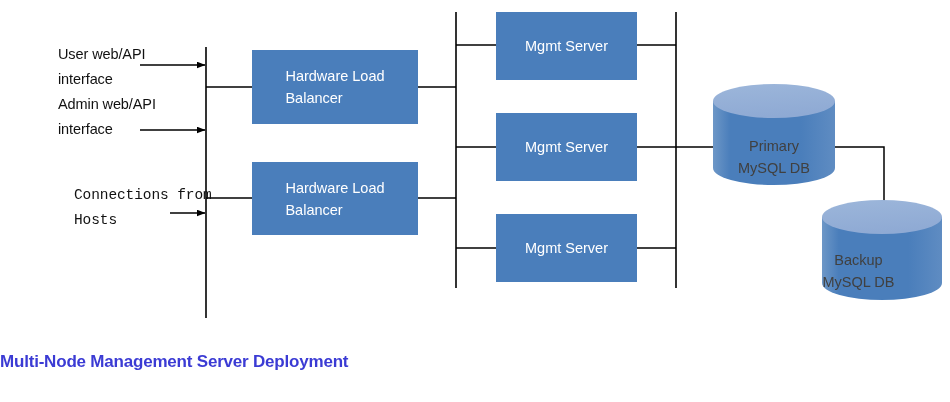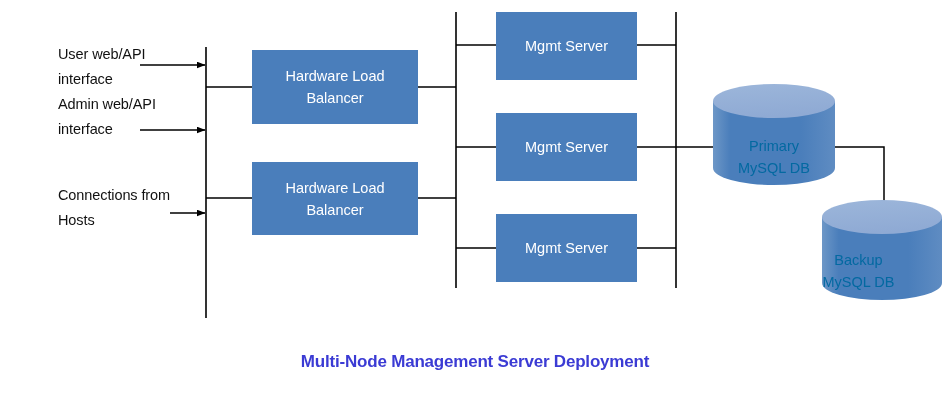--- a/index.html
+++ b/index.html
@@ -35,48 +35,47 @@
     margin-left: 32px;
   }
 
   
   .proc-box {
     position: absolute;
     background: #4a7ebb;
     display: flex;
     align-items: center;
     justify-content: center;
-    text-align: center;
     color: #ffffff;
     font-family: "Liberation Sans", sans-serif;
     font-size: 14.5px;
     line-height: 22px;
     white-space: pre-line;
     box-sizing: border-box;
   }
   .cyl-label {
     position: absolute;
     left: 0;
     right: 0;
     text-align: center;
-    color: #0369a1;
+    color: #404040;
     font-family: "Liberation Sans", sans-serif;
     font-size: 14.5px;
     line-height: 22px;
     white-space: pre-line;
     pointer-events: none;
   }
 
   
   #diagram-title {
     position: absolute;
     left: 0;
     right: 0;
     top: 352px;
-    text-align: center;
+    text-align: left;
     font-family: "Liberation Sans", sans-serif;
     font-size: 17px;
     font-weight: bold;
     color: #3b3bd4;
     letter-spacing: -0.2px;
   }
 </style>
 </head>
 <body>
 
@@ -135,21 +134,21 @@
     <g>
       <path d="M822,217 L822,283 A60,17 0 0 0 942,283 L942,217 Z" fill="url(#cylBodyGrad)"></path>
       <ellipse cx="882" cy="217" rx="60" ry="17" fill="url(#cylTopGrad)"></ellipse>
     </g>
   </svg>
 
   <div class="edge-label" style="left:26px; top:42px; width:160px;">User web/API
 interface</div>
   <div class="edge-label" style="left:26px; top:92px; width:160px;">Admin web/API
 interface</div>
-  <div class="edge-label" style="left:26px; top:183px; width:165px;">Connections from
+  <div class="edge-label" style="left:42px; top:183px; width:165px;font-family:Liberation Mono, monospace;">Connections from
 Hosts</div>
 
   <div class="proc-box" style="left:252px; top:50px; width:166px; height:74px;">Hardware Load
 Balancer</div>
   <div class="proc-box" style="left:252px; top:162px; width:166px; height:73px;">Hardware Load
 Balancer</div>
 
   <div class="proc-box" style="left:496px; top:12px; width:141px; height:68px;">Mgmt Server</div>
   <div class="proc-box" style="left:496px; top:113px; width:141px; height:68px;">Mgmt Server</div>
   <div class="proc-box" style="left:496px; top:214px; width:141px; height:68px;">Mgmt Server</div>

